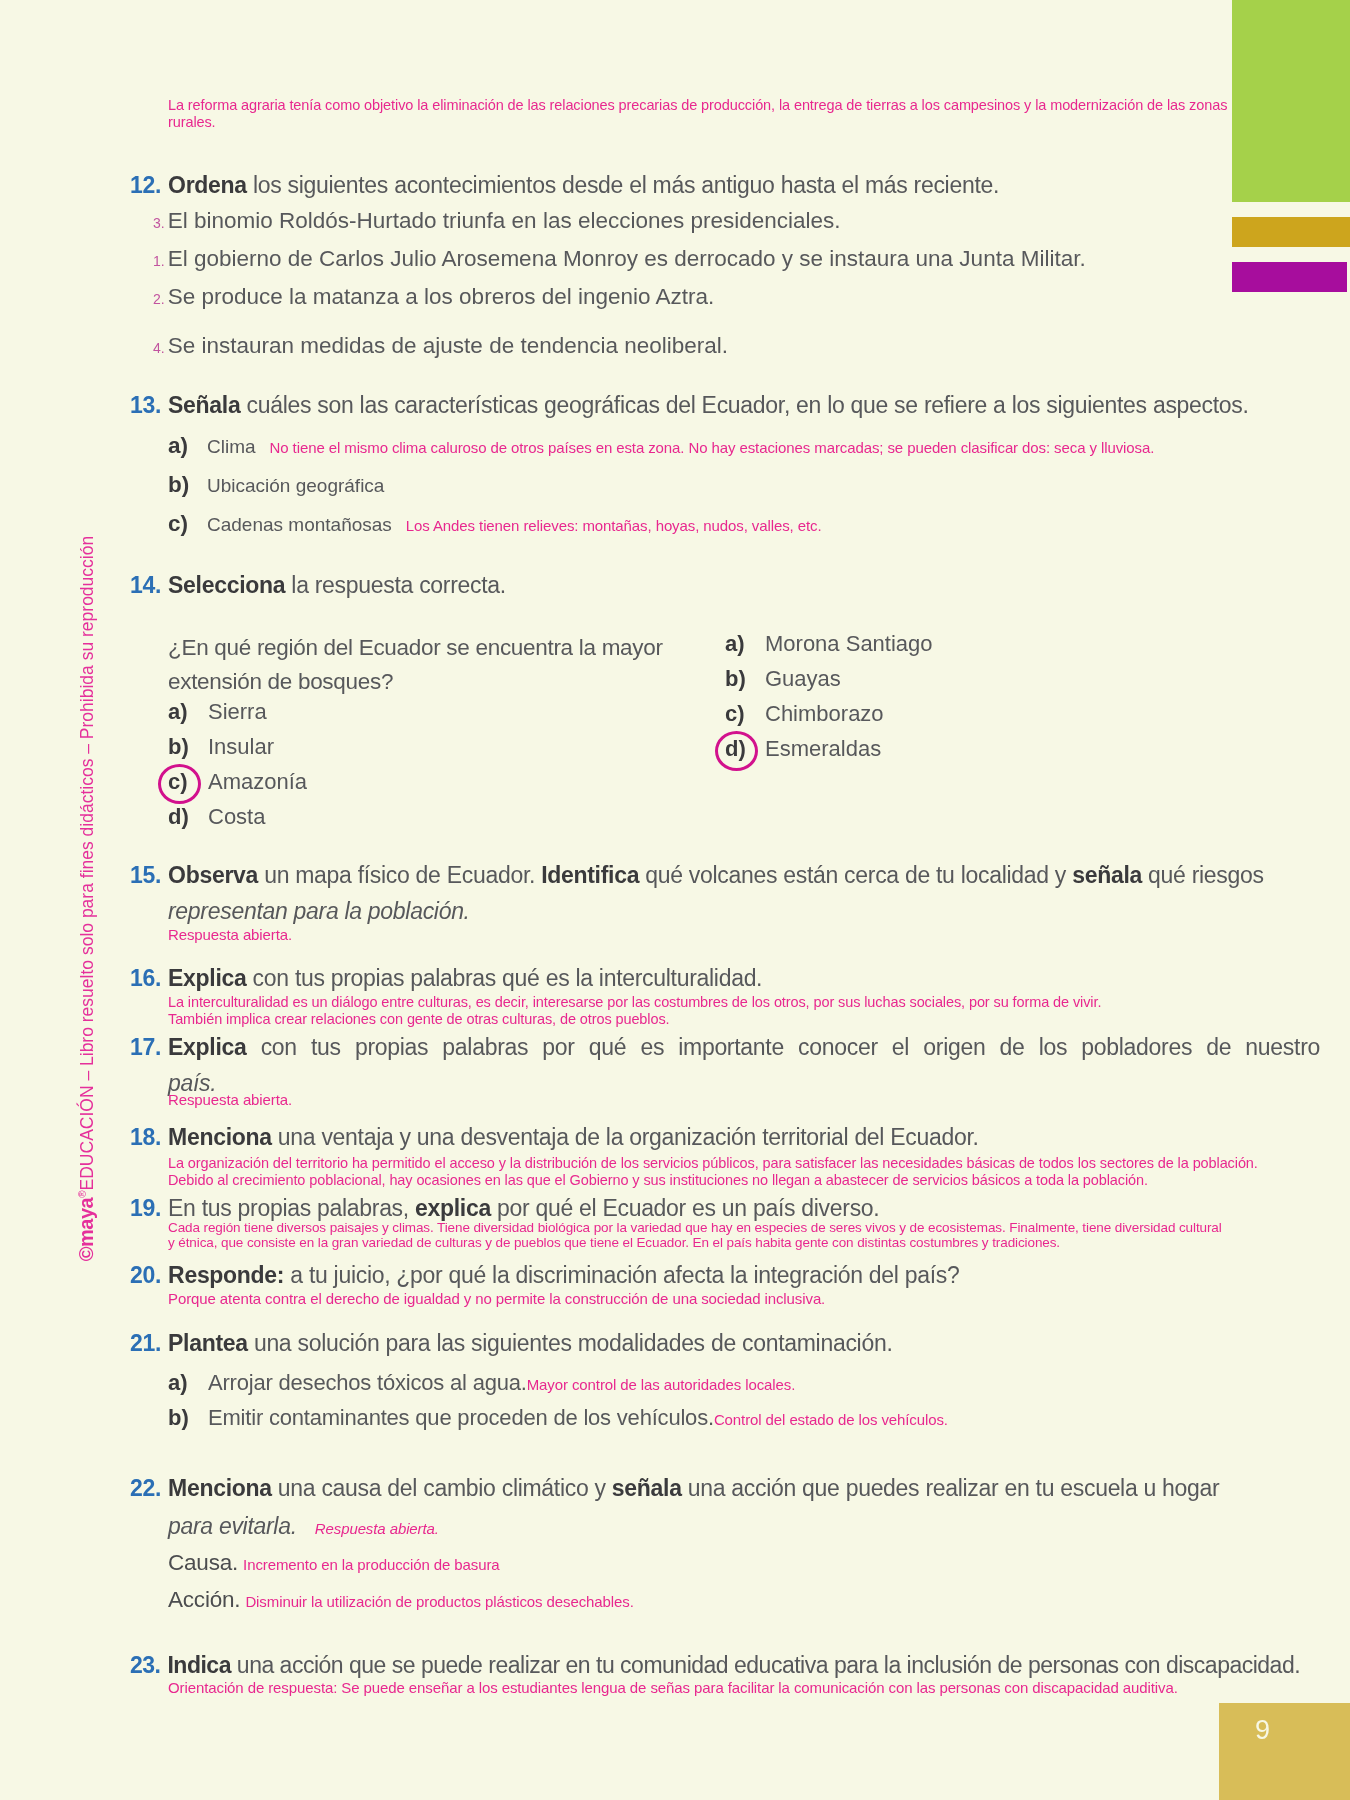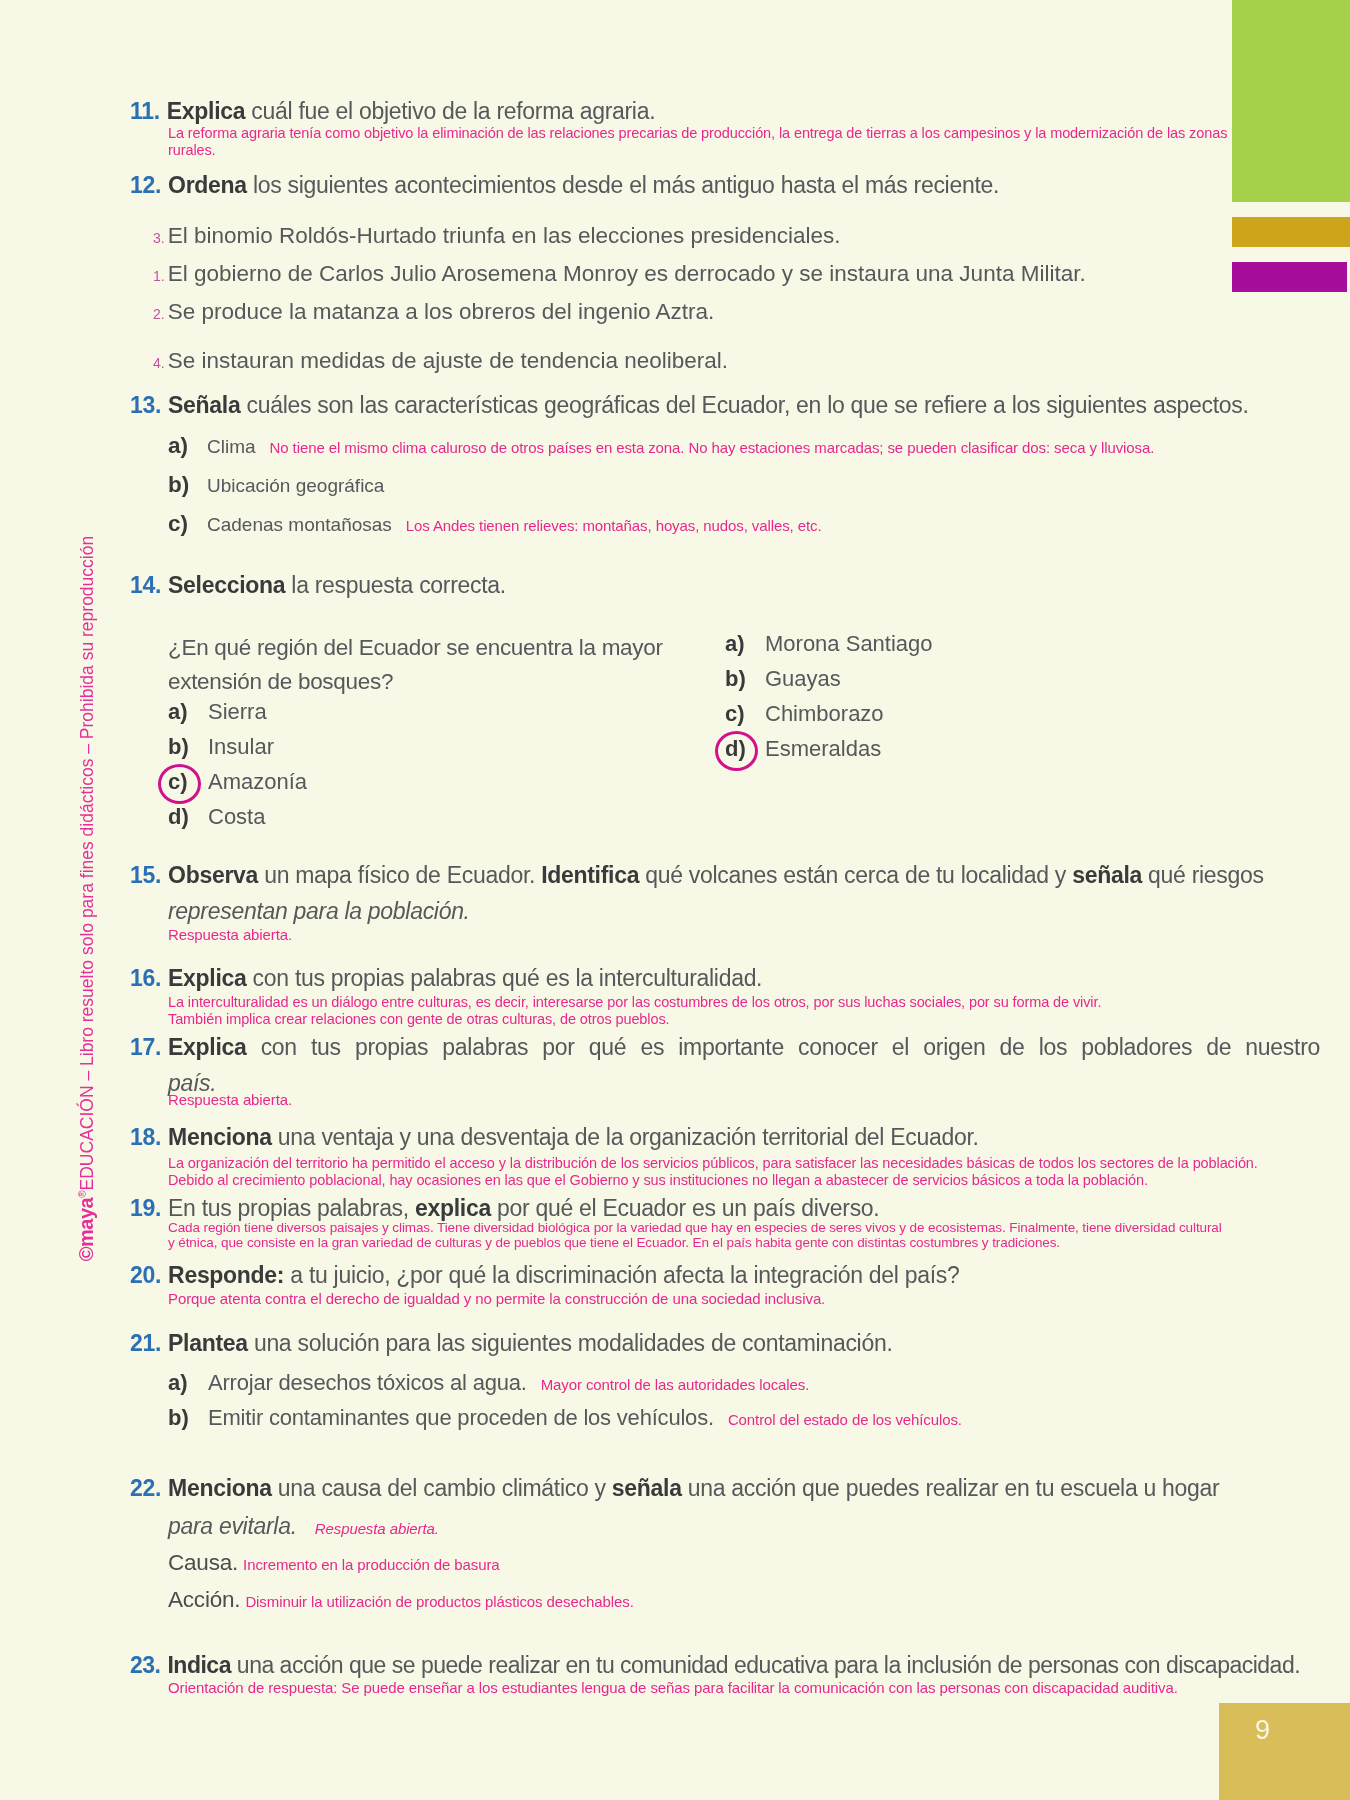--- a/index.html
+++ b/index.html
@@ -54,21 +54,21 @@
   .optrow{display:flex;align-items:baseline;height:35px;white-space:nowrap;}
   .letter{display:inline-block;width:40px;flex:none;font-weight:bold;color:#3A3A3C;font-size:22px;}
   .opttext{font-size:22px;color:#57585B;}
   .circled{position:relative;}
   .circled::before{content:"";position:absolute;left:-10px;top:-5px;width:37px;height:34px;
                    border:3px solid #D2118D;border-radius:50%;}
 
   
   .q21row{display:flex;align-items:baseline;margin-left:38px;line-height:30px;white-space:nowrap;}
   .q21row .opttext{letter-spacing:-0.2px;}
-  .q21row .ans-inline{margin-left:14px;}
+  .q21row .ans-inline{}
 
   
   .lblrow{display:flex;align-items:baseline;margin-left:38px;line-height:26px;white-space:nowrap;}
   .lbl{font-size:22.5px;color:#4C4D4F;letter-spacing:-0.2px;}
   .lblrow .ans-inline{margin-left:5px;}
 </style>
 </head>
 <body>
 
 <div class="page">
@@ -76,28 +76,27 @@
   <div class="decor green" style="background-color: rgb(165, 209, 74);"></div>
   <div class="decor gold" style="background-color: rgb(205, 165, 29);"></div>
   <div class="decor magenta" style="background-color: rgb(167, 13, 157);"></div>
   <div class="pagebadge" style="background-color: rgb(216, 189, 88);">
     <span class="pnum">9</span>
   </div>
 
   <div class="sidebar"><b>©maya</b><sup>®</sup><span>EDUCACIÓN</span><span> – Libro resuelto solo para fines didácticos – Prohibida su reproducción</span></div>
 
   <div class="q" style="top:97px">
-    <p class="qhead"><span class="num">11.</span><b>Explica</b><span> cuál fue el objetivo de la reforma agraria.</span></p>
     <div class="ans">La reforma agraria tenía como objetivo la eliminación de las relaciones precarias de producción, la entrega de tierras a los campesinos y la modernización de las zonas</div>
     <div class="ans">rurales.</div>
   </div>
 
   <div class="q" style="top:171px">
     <p class="qhead"><span class="num">12.</span><b>Ordena</b><span> los siguientes acontecimientos desde el más antiguo hasta el más reciente.</span></p>
-    <div class="orow" style="margin-top:22px"><span class="onum">3.</span><span class="otext">El binomio Roldós-Hurtado triunfa en las elecciones presidenciales.</span></div>
+    <div class="orow" style="margin-top:7px"><span class="onum">3.</span><span class="otext">El binomio Roldós-Hurtado triunfa en las elecciones presidenciales.</span></div>
     <div class="orow" style="margin-top:6px"><span class="onum">1.</span><span class="otext">El gobierno de Carlos Julio Arosemena Monroy es derrocado y se instaura una Junta Militar.</span></div>
     <div class="orow" style="margin-top:6px"><span class="onum">2.</span><span class="otext">Se produce la matanza a los obreros del ingenio Aztra.</span></div>
     <div class="orow" style="margin-top:17px"><span class="onum">4.</span><span class="otext">Se instauran medidas de ajuste de tendencia neoliberal.</span></div>
   </div>
 
   <div class="q" style="top:391px">
     <p class="qhead"><span class="num">13.</span><b>Señala</b><span> cuáles son las características geográficas del Ecuador, en lo que se refiere a los siguientes aspectos.</span></p>
     <div class="srow" style="margin-top:12px">
         <b class="letter2">a)</b>
         <span class="slabel">Clima</span>

